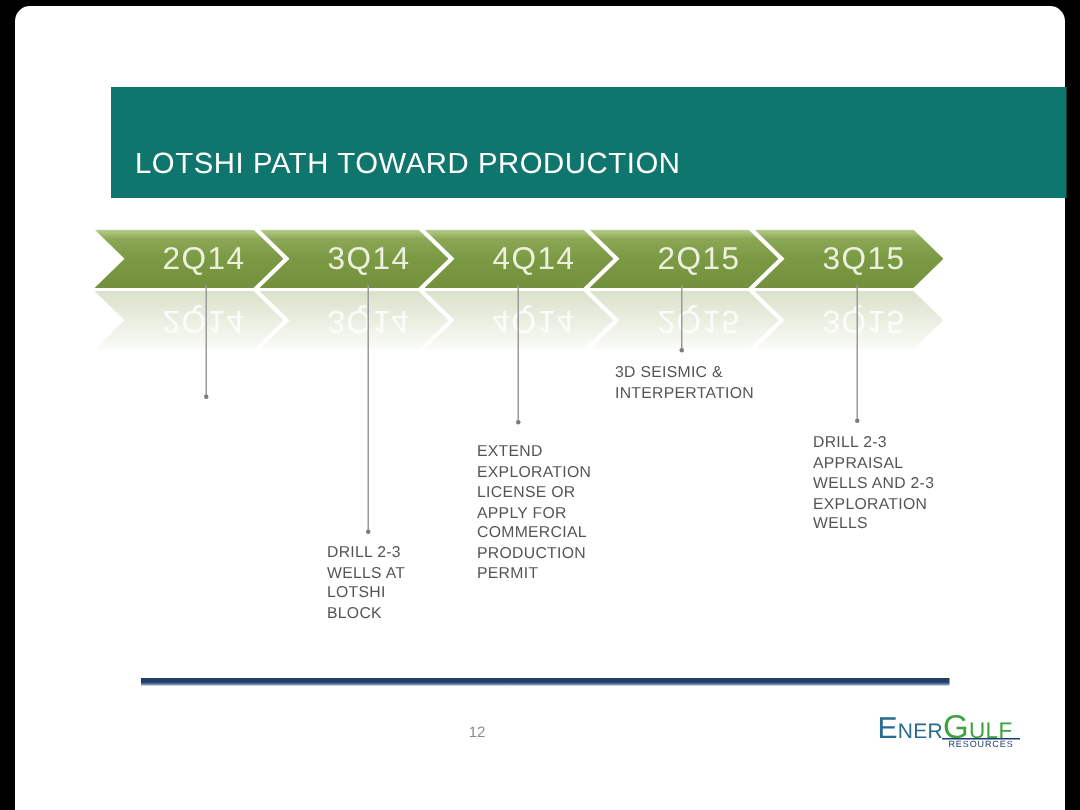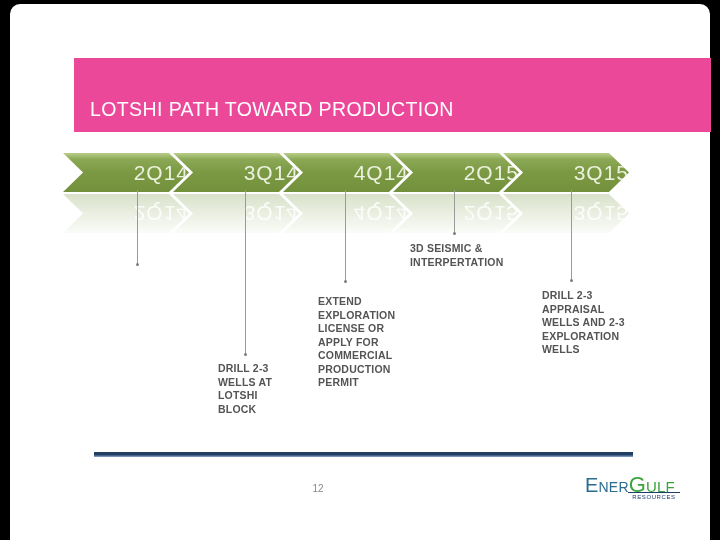--- a/index.html
+++ b/index.html
@@ -12,62 +12,62 @@
   .slide {
     position:absolute; left:10px; top:4px;
     width:700px; height:536px;
     background:#ffffff;
     border-radius:10px 10px 0 0;
   }
   
   .header {
     position:absolute; left:64px; top:54px;
     width:637px; height:74px;
-    background:#ec4899;
+    background:#0f766e;
   }
   .title {
     position:absolute; left:16px; top:40px;
     color:#ffffff; font-size:19.5px; letter-spacing:0.4px;
     white-space:nowrap;
   }
   
   .band {
     position:absolute; left:53px; top:149px;
     width:572px; height:39px; z-index:2;
   }
   .band.reflection {
     top:190px; transform:scaleY(-1); opacity:0.5; z-index:1;
   }
   .chev {
     position:absolute; top:0; width:126px; height:39px;
     box-sizing:border-box; padding-left:20px;
     background:linear-gradient(180deg,#b9ce8c 0%,#8ba955 16%,#7c9a44 48%,#73913c 100%);
     clip-path:polygon(0 0, 84.1% 0, 100% 50%, 84.1% 100%, 0 100%, 15.9% 50%);
-    text-align:right;
+    text-align:center;
   }
   .chev-label {
     display:inline-block; line-height:39px;
     color:#ebf1de; font-size:21px; letter-spacing:1px;
   }
   .fade {
     position:absolute; left:0; top:189px; width:700px; height:58px; z-index:2;
     background:linear-gradient(180deg, rgba(255,255,255,0.45) 0%, rgba(255,255,255,0.75) 45%, #ffffff 90%);
   }
   
   .connector {
     position:absolute; width:1px; background:#9a9a9a; z-index:3;
   }
   .dot {
     position:absolute; width:3px; height:3px; border-radius:50%;
     background:#7d7d7d; z-index:3;
   }
   
   .m-label {
     position:absolute; z-index:3;
-    color:#545454; font-size:10.5px; font-weight:700;
+    color:#545454; font-size:10.5px; font-weight:400;
     line-height:13.5px; letter-spacing:0.2px;
     white-space:pre-line;
   }
   
   .rule {
     position:absolute; left:84px; top:448px; width:539px; height:5px;
     background:linear-gradient(180deg,#203f63 0%,#203f63 55%,#8fafd4 100%);
   }
   .page-num {
     position:absolute; left:0; top:479px; width:616px;

